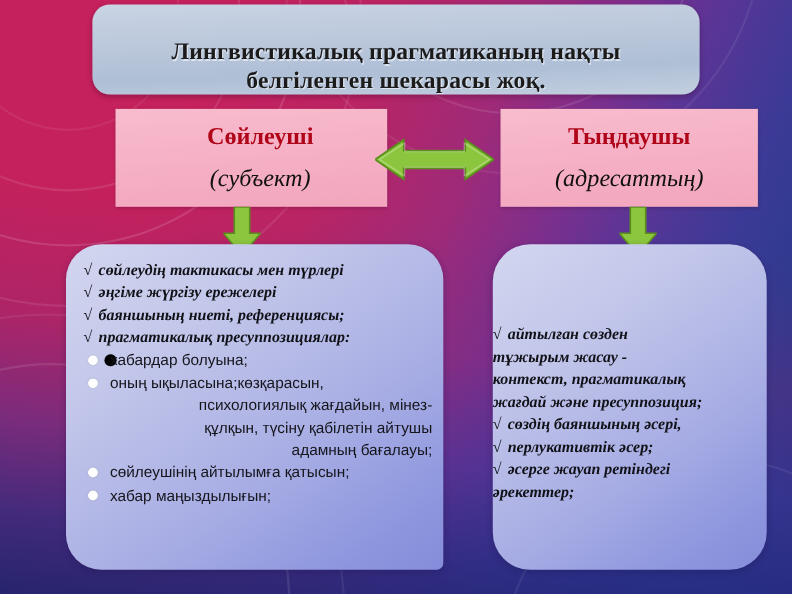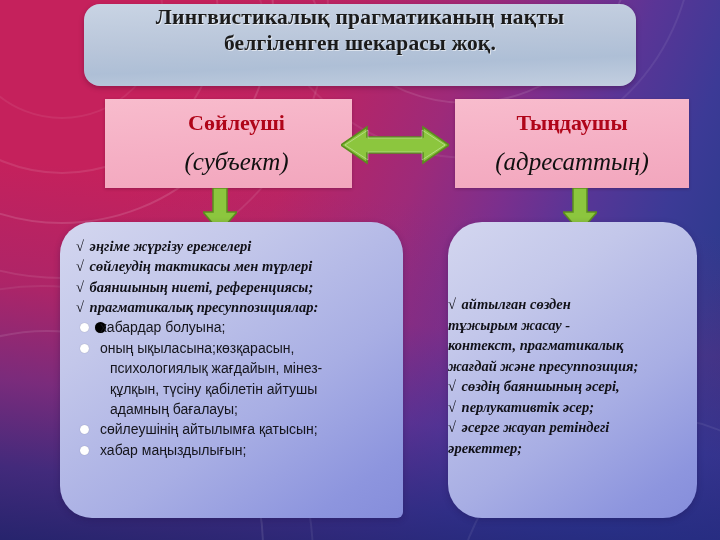--- a/index.html
+++ b/index.html
@@ -71,21 +71,21 @@
   .title-plate {
     position: absolute;
     left: 84px;
     top: 4px;
     width: 552px;
     height: 82px;
     border-radius: 16px;
     background: linear-gradient(178deg, #c9d4e4 0%, #b9c6da 45%, #aebfd6 70%, #c3cfe0 100%);
     box-shadow: 0 2px 5px rgba(60,10,40,0.35);
     display: flex;
-    align-items: flex-start;
+    align-items: flex-end;
     justify-content: center;
   }
   .title-text {
     text-align: center;
     font-family: "Liberation Serif", serif;
     font-weight: bold;
     font-size: 21.5px;
     line-height: 1.22;
     color: #1b1b1b;
     letter-spacing: 0.2px;
@@ -110,21 +110,21 @@
   .role-title {
     font-family: "Liberation Serif", serif;
     font-weight: bold;
     font-size: 22px;
     color: #b00519;
     line-height: 1.1;
   }
   .role-sub {
     font-family: "Liberation Serif", serif;
     font-style: italic;
-    font-size: 25px;
+    font-size: 22px;
     color: #101010;
     line-height: 1.15;
     margin-top: 13px;
   }
 
   
   .arrow-lr {
     position: absolute;
     left: 341px;
     top: 124px;
@@ -202,21 +202,21 @@
     box-shadow: 0 0 1px rgba(0,0,0,0.3);
   }
   .sub.first .bul {
     background: #000000;
     width: 11px;
     height: 11px;
     top: 5px;
     left: 19px;
   }
   .sub.first { padding-left: 40px; }
-  .sub .cont { display: block; padding-left: 10px; white-space: nowrap; }
+  .sub .cont { display: block; padding-left: 10px; white-space: nowrap; text-align: right; }
 </style>
 </head>
 <body>
 
 <div id="slide">
 
   <div class="bg-base"></div>
   <div class="bg-base2"></div>
 
   <div class="ring r1"></div>
@@ -265,25 +265,25 @@
   <div class="arrow-down ad-right">
     <svg viewBox="0 0 34 44" width="34" height="44">
       <polygon points="10,0 24,0 24,24 34,24 17,44 0,24 10,24" fill="#8cc63e" stroke="#5b8e1e" stroke-width="1.5"></polygon>
     </svg>
   </div>
 
   <div class="panel panel-left">
     <div class="lines">
       <div class="line">
         <span class="check">√</span>
+        <span>сөйлеудің тактикасы мен түрлері</span>
+      </div>
+      <div class="line">
+        <span class="check">√</span>
         <span>әңгіме жүргізу ережелері</span>
-      </div>
-      <div class="line">
-        <span class="check">√</span>
-        <span>сөйлеудің тактикасы мен түрлері</span>
       </div>
       <div class="line">
         <span class="check">√</span>
         <span>баяншының ниеті, референциясы;</span>
       </div>
       <div class="line">
         <span class="check">√</span>
         <span> прагматикалық пресуппозициялар:</span>
       </div>
 

